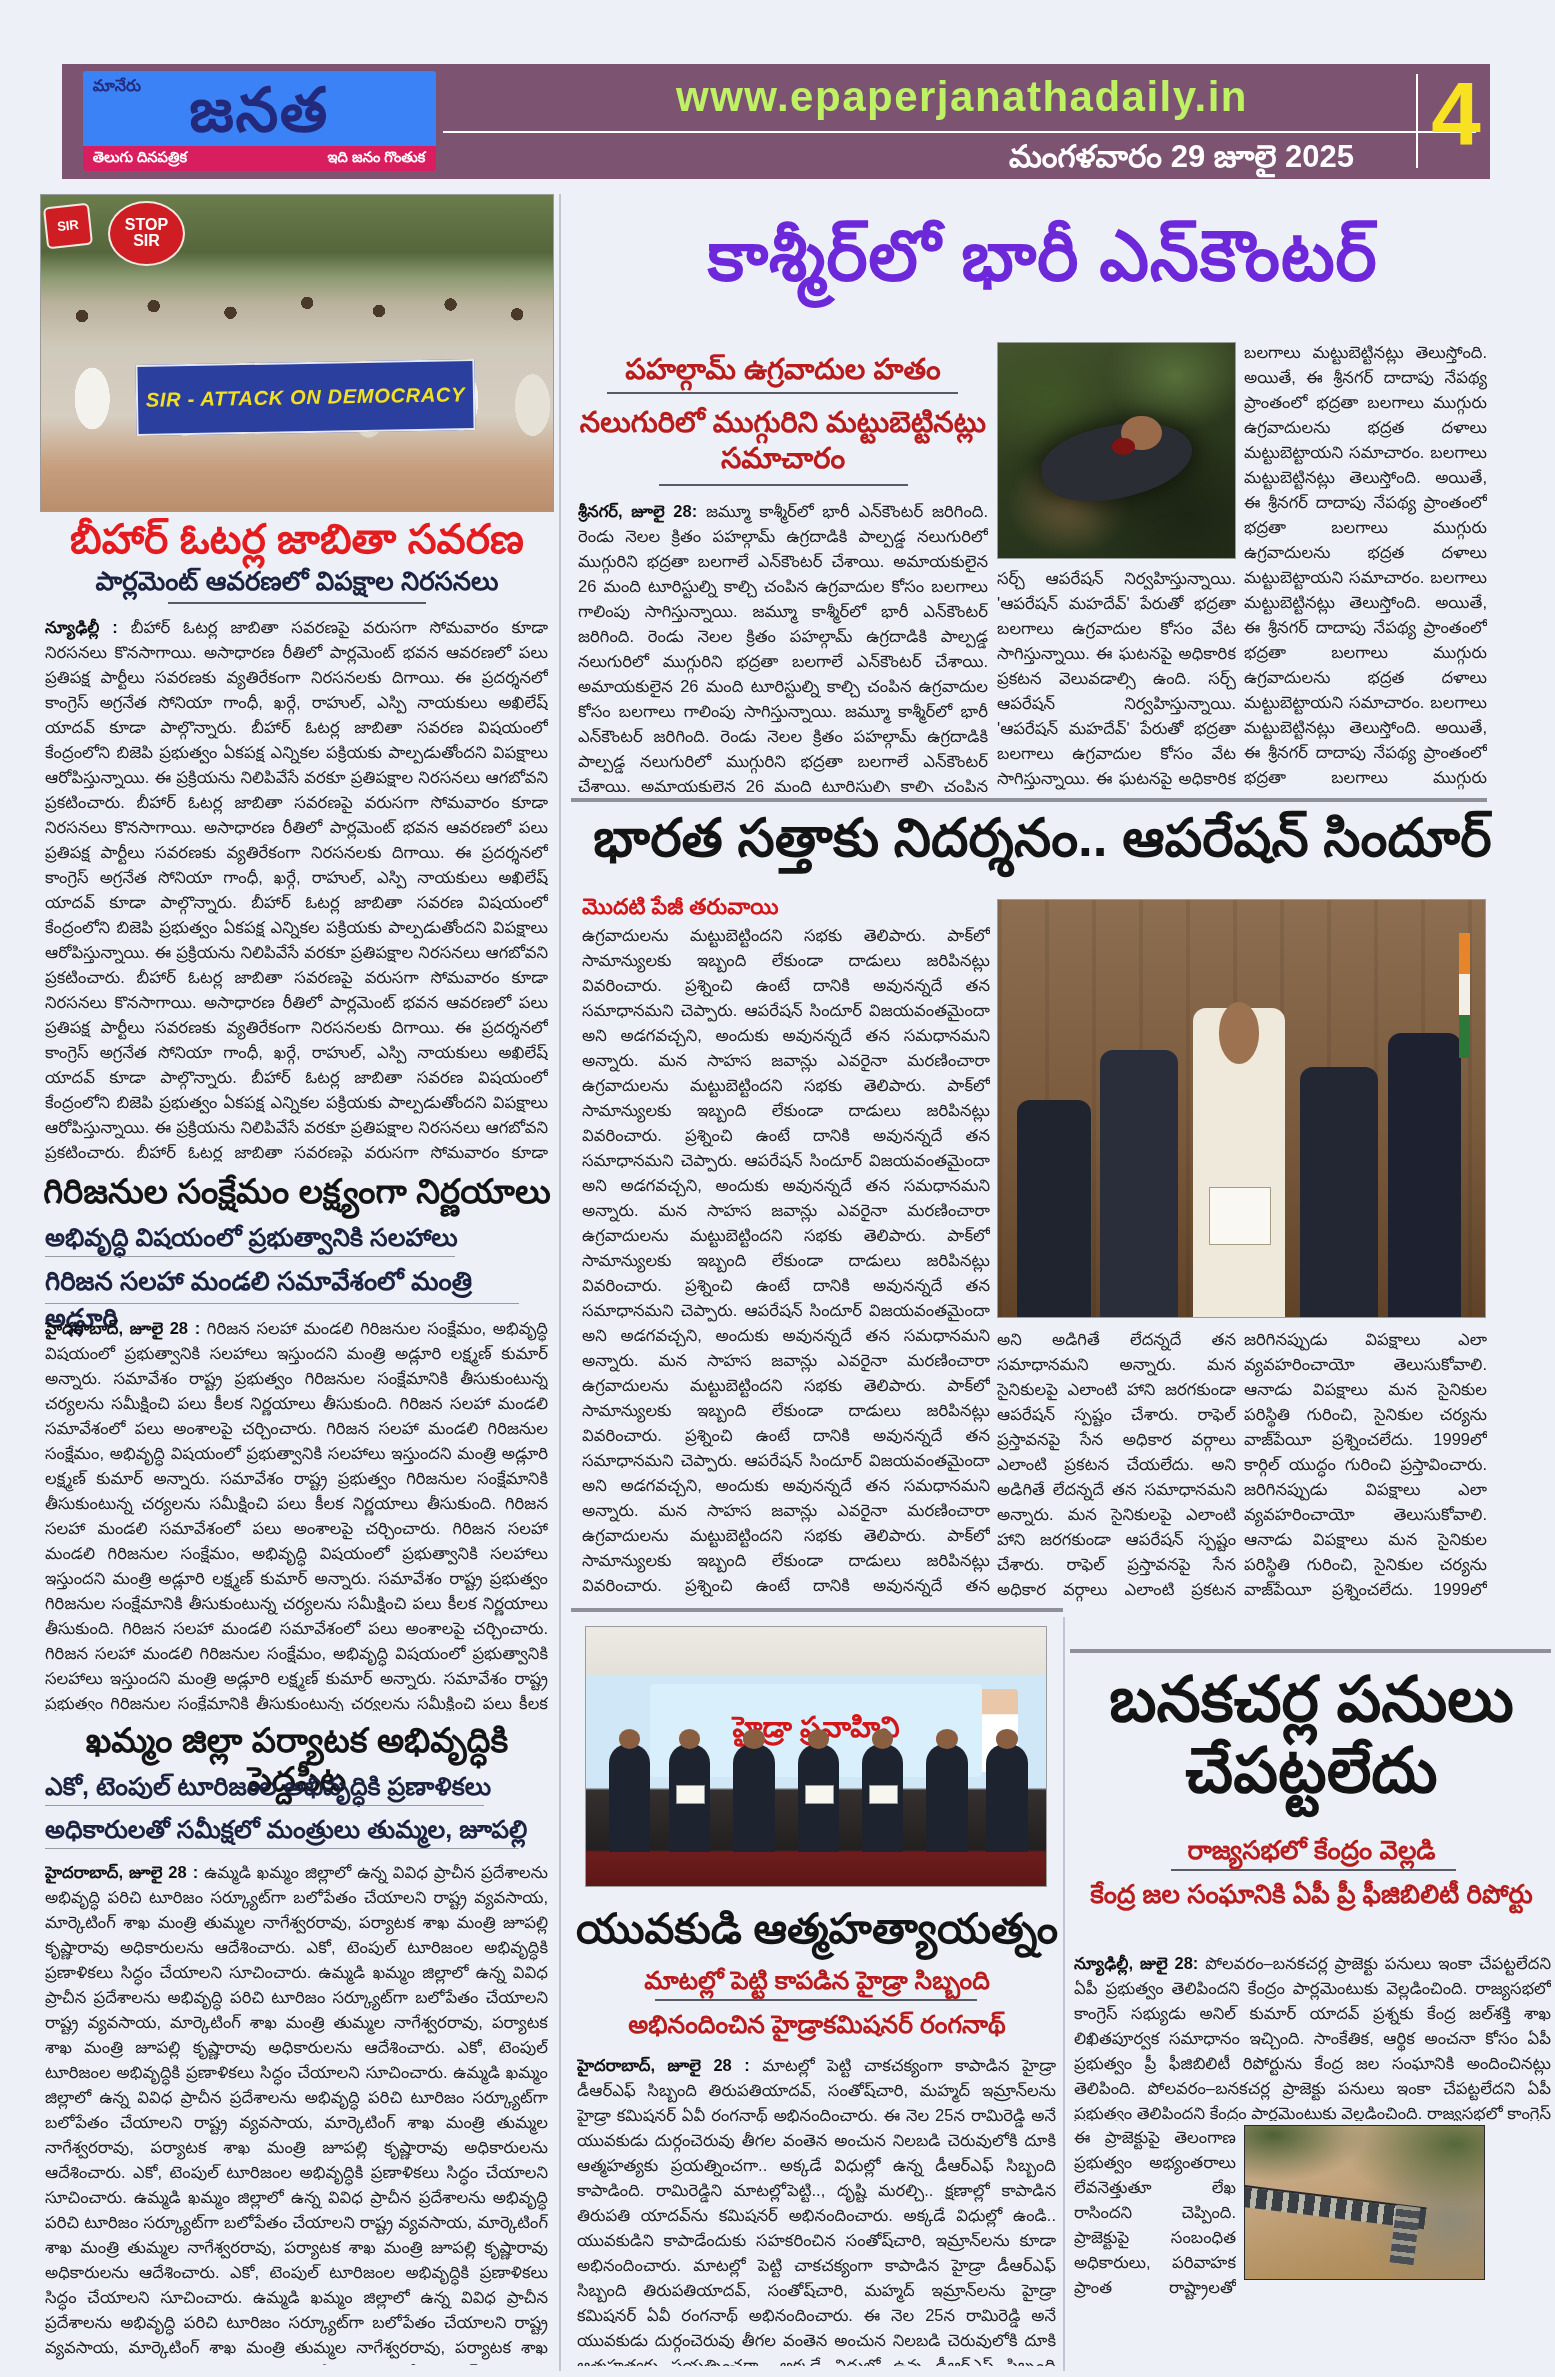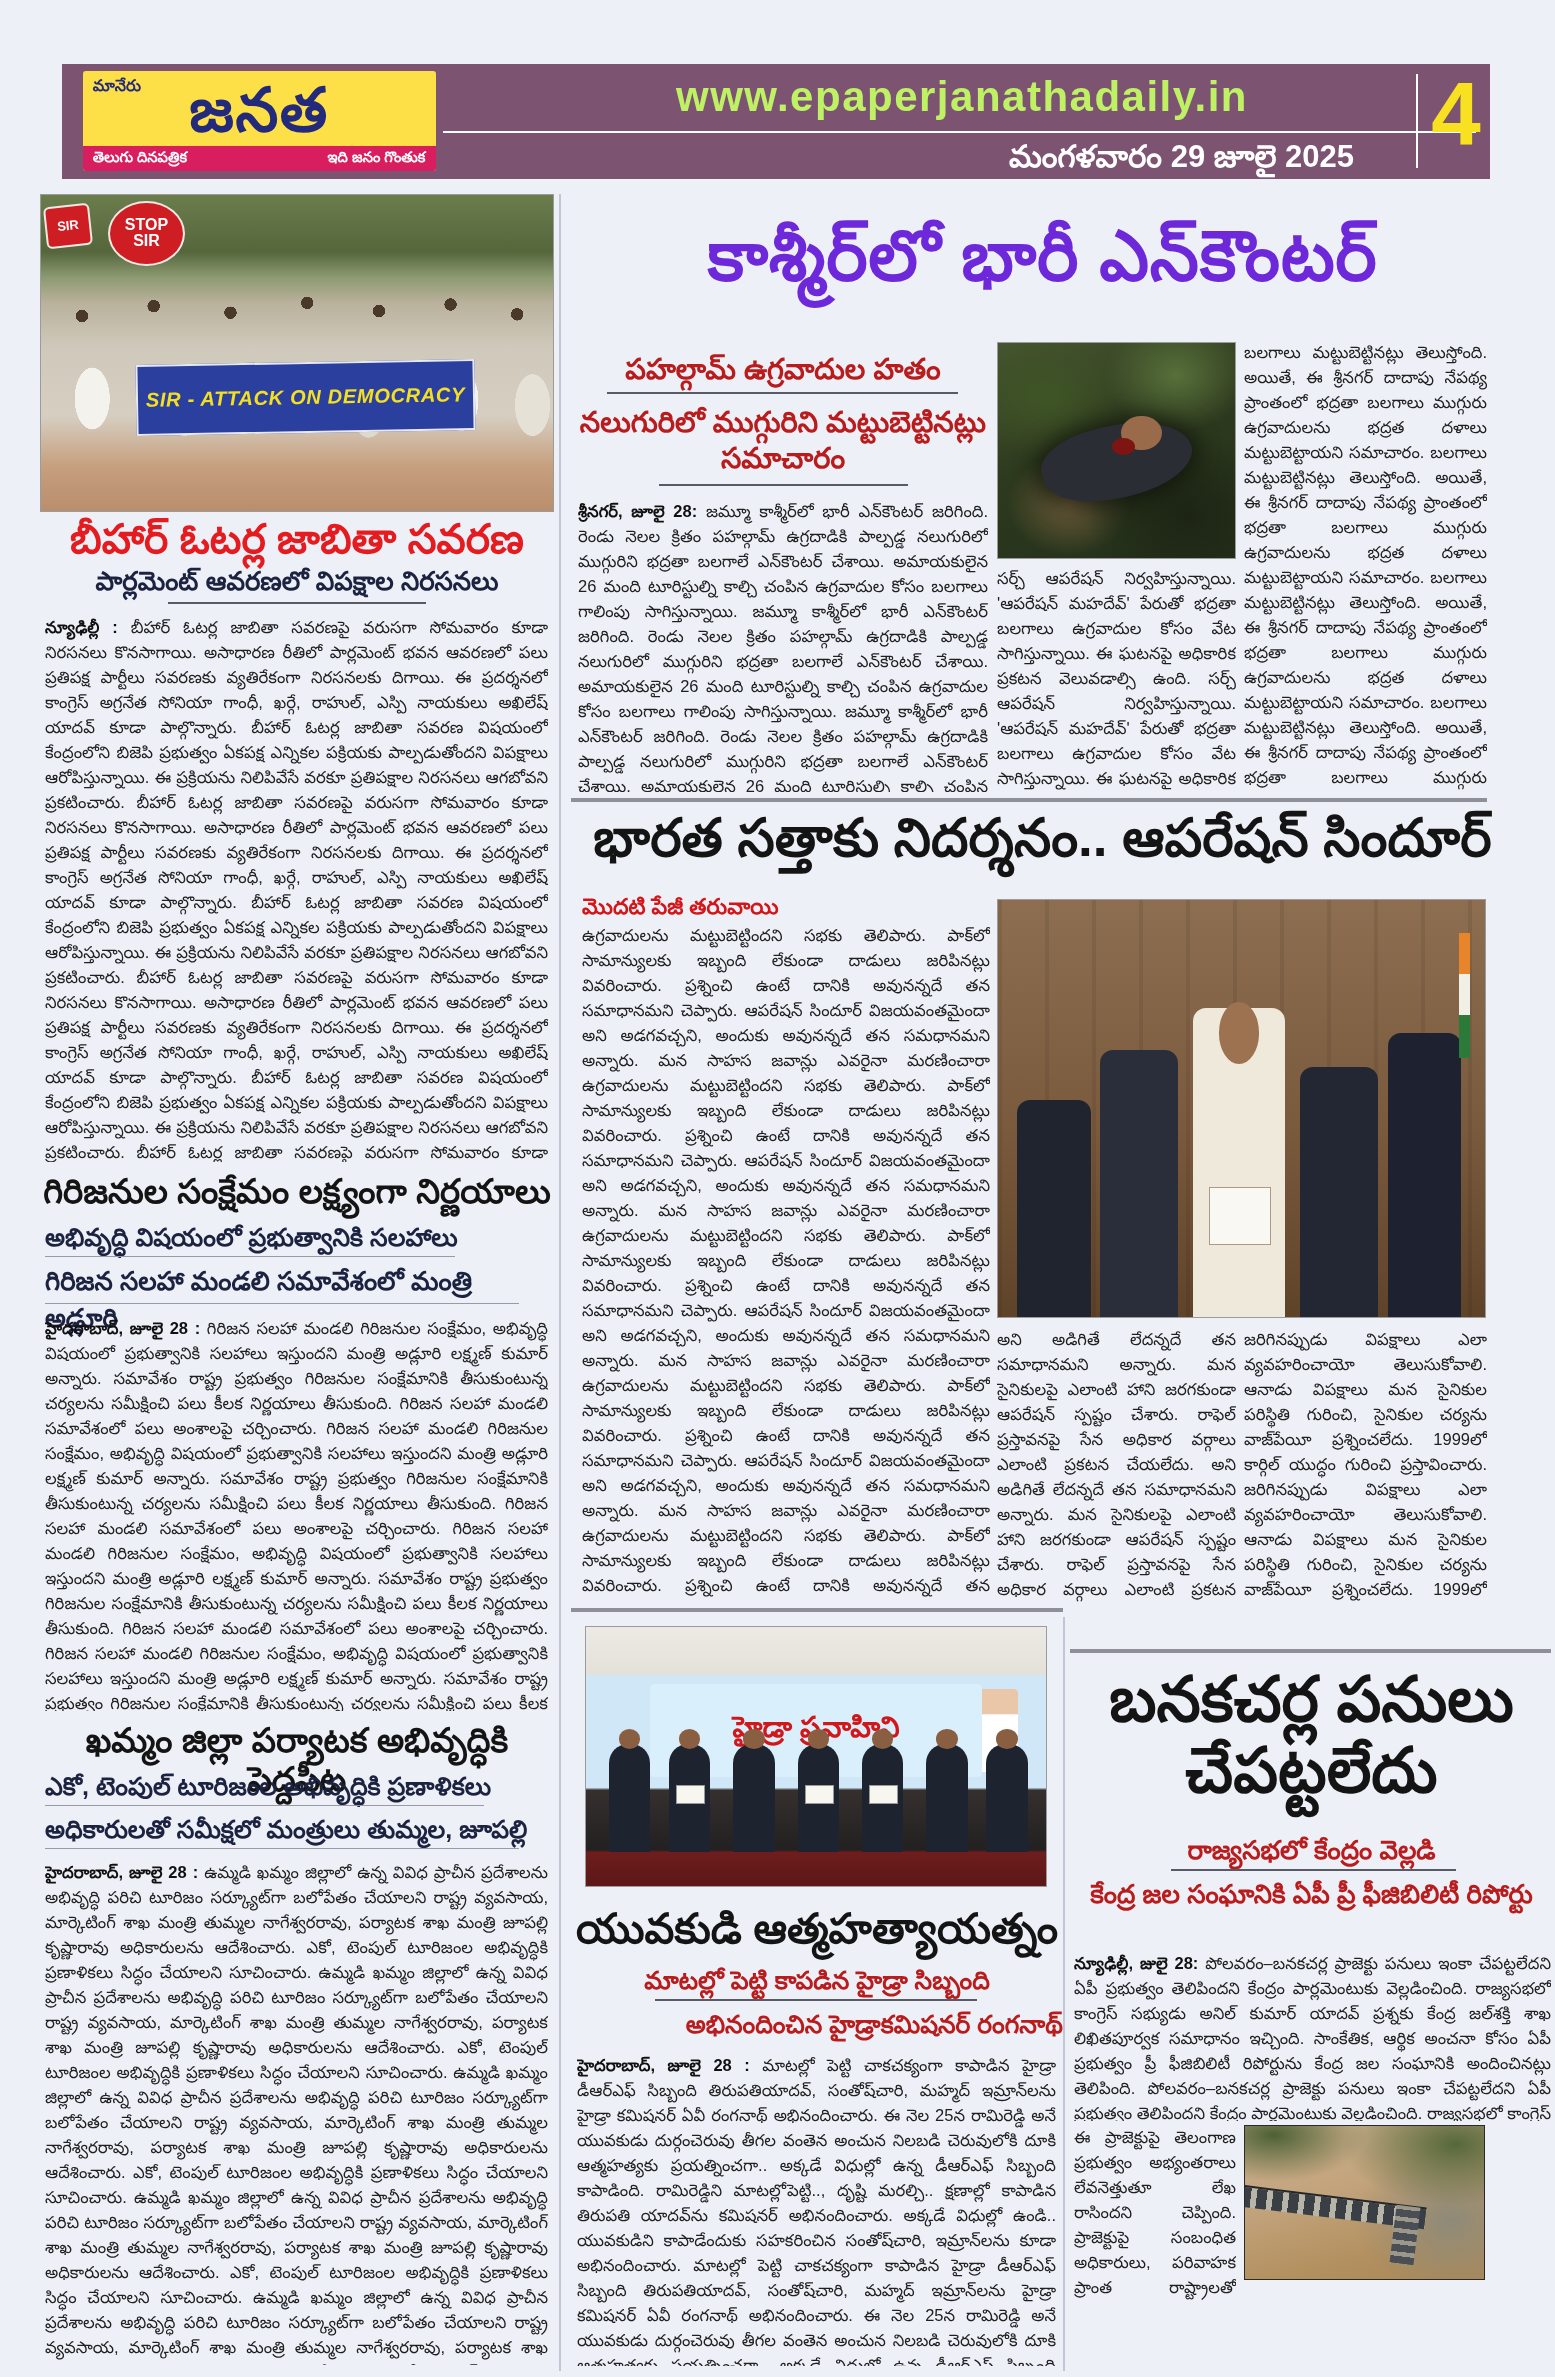--- a/index.html
+++ b/index.html
@@ -1,21 +1,21 @@
 <!DOCTYPE html>
 <html style="font-size:11.7px"><head>
 <meta charset="utf-8">
 <style>
   html,body{margin:0;padding:0;background:#f4f5fa;}
   .page{position:relative;width:1556px;height:2377px;background:#eef0f8;overflow:hidden;
         font-family:"Liberation Sans",sans-serif;color:#1b1b1b;}
   .abs{position:absolute;}
   
   .masthead{background:#7d5372;}
-  .logo-box{background:#fde047;border-radius:2.9px;overflow:hidden;}
+  .logo-box{background:#3b82f6;border-radius:2.9px;overflow:hidden;}
   .logo-top{position:absolute;left:10.2px;top:5.9px;font-size:16px;font-weight:bold;color:#232a7c;}
   .logo-title{position:absolute;left:0;right:0;top:5.9px;text-align:center;font-size:61px;line-height:67px;
               font-weight:800;color:#232a7c;letter-spacing:1.5px;}
   .logo-strip{position:absolute;left:0;right:0;bottom:0;height:25px;background:#d81e5e;color:#fff;
               font-size:14.6px;font-weight:bold;display:flex;justify-content:space-between;align-items:center;
               padding:0 10.2px;box-sizing:border-box;}
   .url{color:#bef264;font-size:42px;font-weight:bold;text-align:center;letter-spacing:1.5px;}
   .mast-line{background:#ffffff;}
   .mast-date{color:#ffffff;font-size:31px;font-weight:bold;text-align:center;}
   .mast-vline{background:#ffffff;}
@@ -237,21 +237,21 @@
     <div class="hperson" style="left:74%;">
         <div class="hhead"></div>
       </div>
     <div class="hperson" style="left:87%;">
         <div class="hhead"></div>
       </div>
   </div>
   <div class="abs hl-black" style="left:571px;top:1905px;width:492px;font-size:42px;">యువకుడి ఆత్మహత్యాయత్నం</div>
   <div class="abs sub-red" style="left:571px;top:1965px;width:492px;font-size:25px;">మాటల్లో పెట్టి కాపడిన హైడ్రా సిబ్బంది</div>
   <div class="abs rule" style="left:655px;top:1999px;width:322px;"></div>
-  <div class="abs sub-red" style="left:571px;top:2009px;width:492px;font-size:25px;text-align:right;">అభినందించిన హైడ్రాకమిషనర్ రంగనాథ్</div>
+  <div class="abs sub-red" style="left:571px;top:2009px;width:492px;font-size:25px;">అభినందించిన హైడ్రాకమిషనర్ రంగనాథ్</div>
   <p class="abs body" style="left:577px;top:2053px;width:479px;height:313px;">
     <b class="dl">హైదరాబాద్, జూలై 28 :</b>
     <span>మాటల్లో పెట్టి చాకచక్యంగా కాపాడిన హైడ్రా డీఆర్ఎఫ్ సిబ్బంది తిరుపతియాదవ్, సంతోష్‌చారి, మహ్మద్ ఇమ్రాన్‌లను హైడ్రా కమిషనర్ ఏవీ రంగనాథ్ అభినందించారు. ఈ నెల 25న రామిరెడ్డి అనే యువకుడు దుర్గంచెరువు తీగల వంతెన అంచున నిలబడి చెరువులోకి దూకి ఆత్మహత్యకు ప్రయత్నించగా.. అక్కడే విధుల్లో ఉన్న డీఆర్ఎఫ్ సిబ్బంది కాపాడింది. రామిరెడ్డిని మాటల్లోపెట్టి.., దృష్టి మరల్చి.. క్షణాల్లో కాపాడిన తిరుపతి యాదవ్‌ను కమిషనర్ అభినందించారు. అక్కడే విధుల్లో ఉండి.. యువకుడిని కాపాడేందుకు సహకరించిన సంతోష్‌చారి, ఇమ్రాన్‌లను కూడా అభినందించారు. మాటల్లో పెట్టి చాకచక్యంగా కాపాడిన హైడ్రా డీఆర్ఎఫ్ సిబ్బంది తిరుపతియాదవ్, సంతోష్‌చారి, మహ్మద్ ఇమ్రాన్‌లను హైడ్రా కమిషనర్ ఏవీ రంగనాథ్ అభినందించారు. ఈ నెల 25న రామిరెడ్డి అనే యువకుడు దుర్గంచెరువు తీగల వంతెన అంచున నిలబడి చెరువులోకి దూకి ఆత్మహత్యకు ప్రయత్నించగా.. అక్కడే విధుల్లో ఉన్న డీఆర్ఎఫ్ సిబ్బంది కాపాడింది. రామిరెడ్డిని మాటల్లోపెట్టి.., దృష్టి మరల్చి.. క్షణాల్లో కాపాడిన తిరుపతి యాదవ్‌ను కమిషనర్ అభినందించారు. అక్కడే విధుల్లో ఉండి.. యువకుడిని కాపాడేందుకు సహకరించిన సంతోష్‌చారి, ఇమ్రాన్‌లను కూడా అభినందించారు.</span>
   </p>
 
   <div class="abs hl-black-huge" style="left:1072px;top:1664px;width:479px;">
     <div>బనకచర్ల పనులు</div>
     <div>చేపట్టలేదు</div>
   </div>
   <div class="abs sub-red" style="left:1072px;top:1834px;width:479px;">రాజ్యసభలో కేంద్రం వెల్లడి</div>

